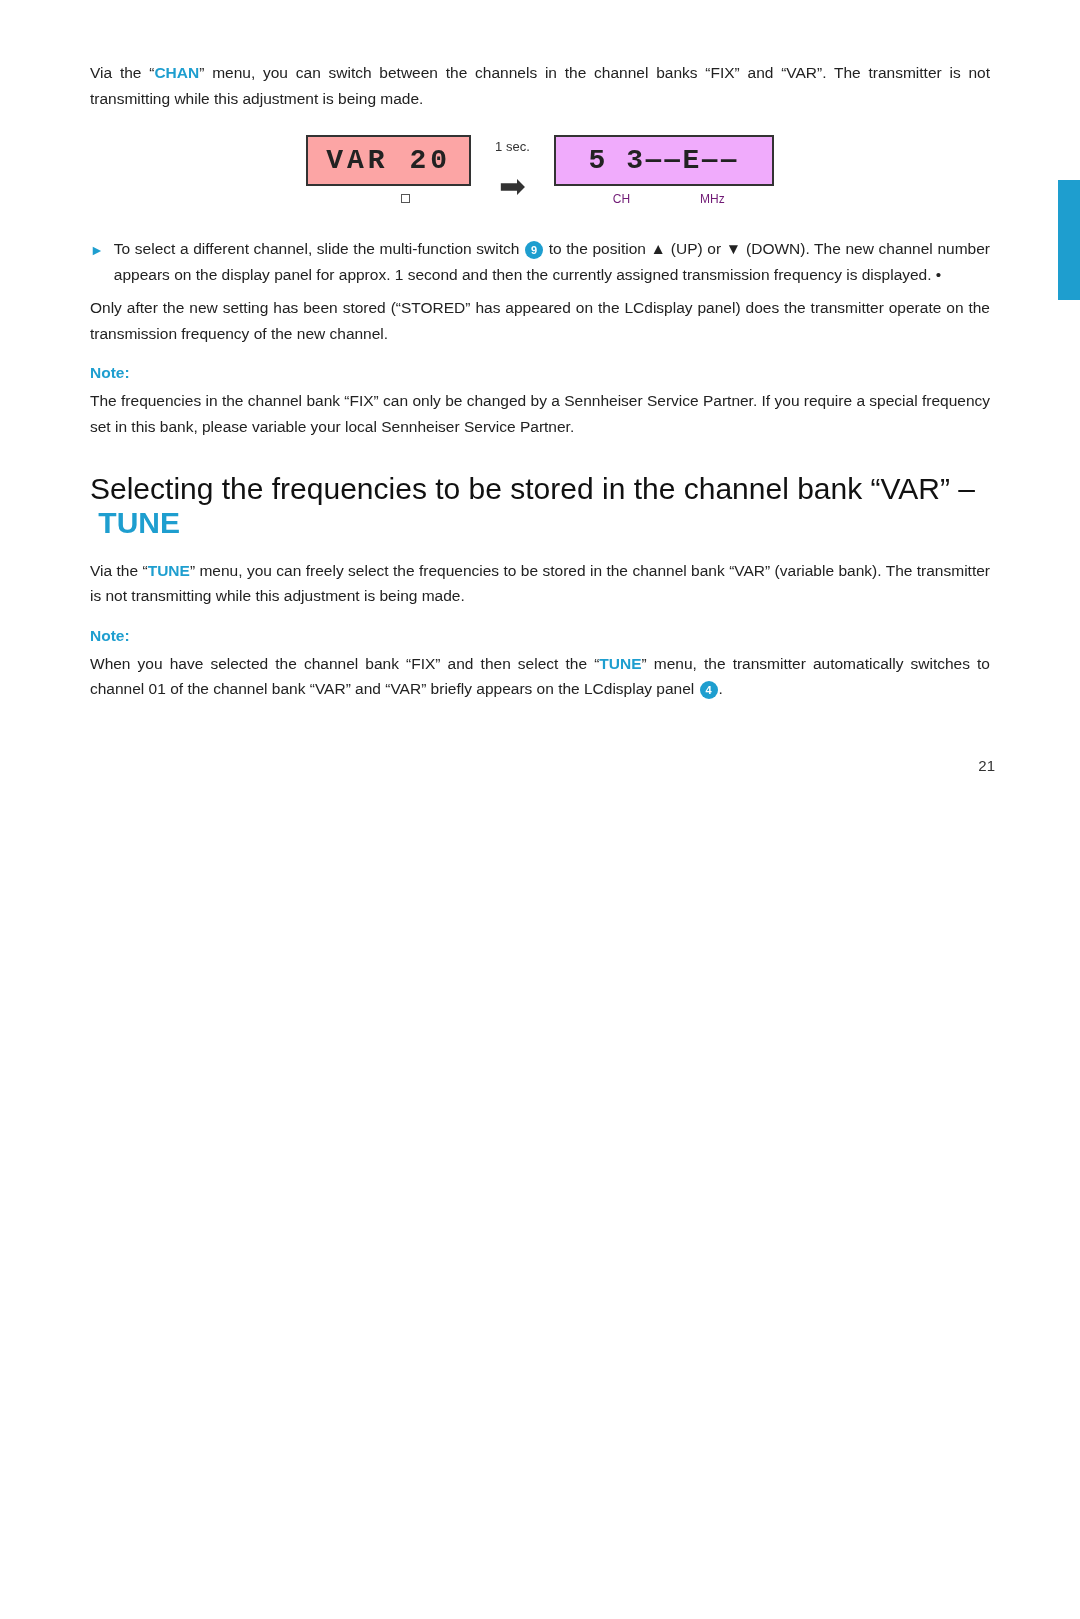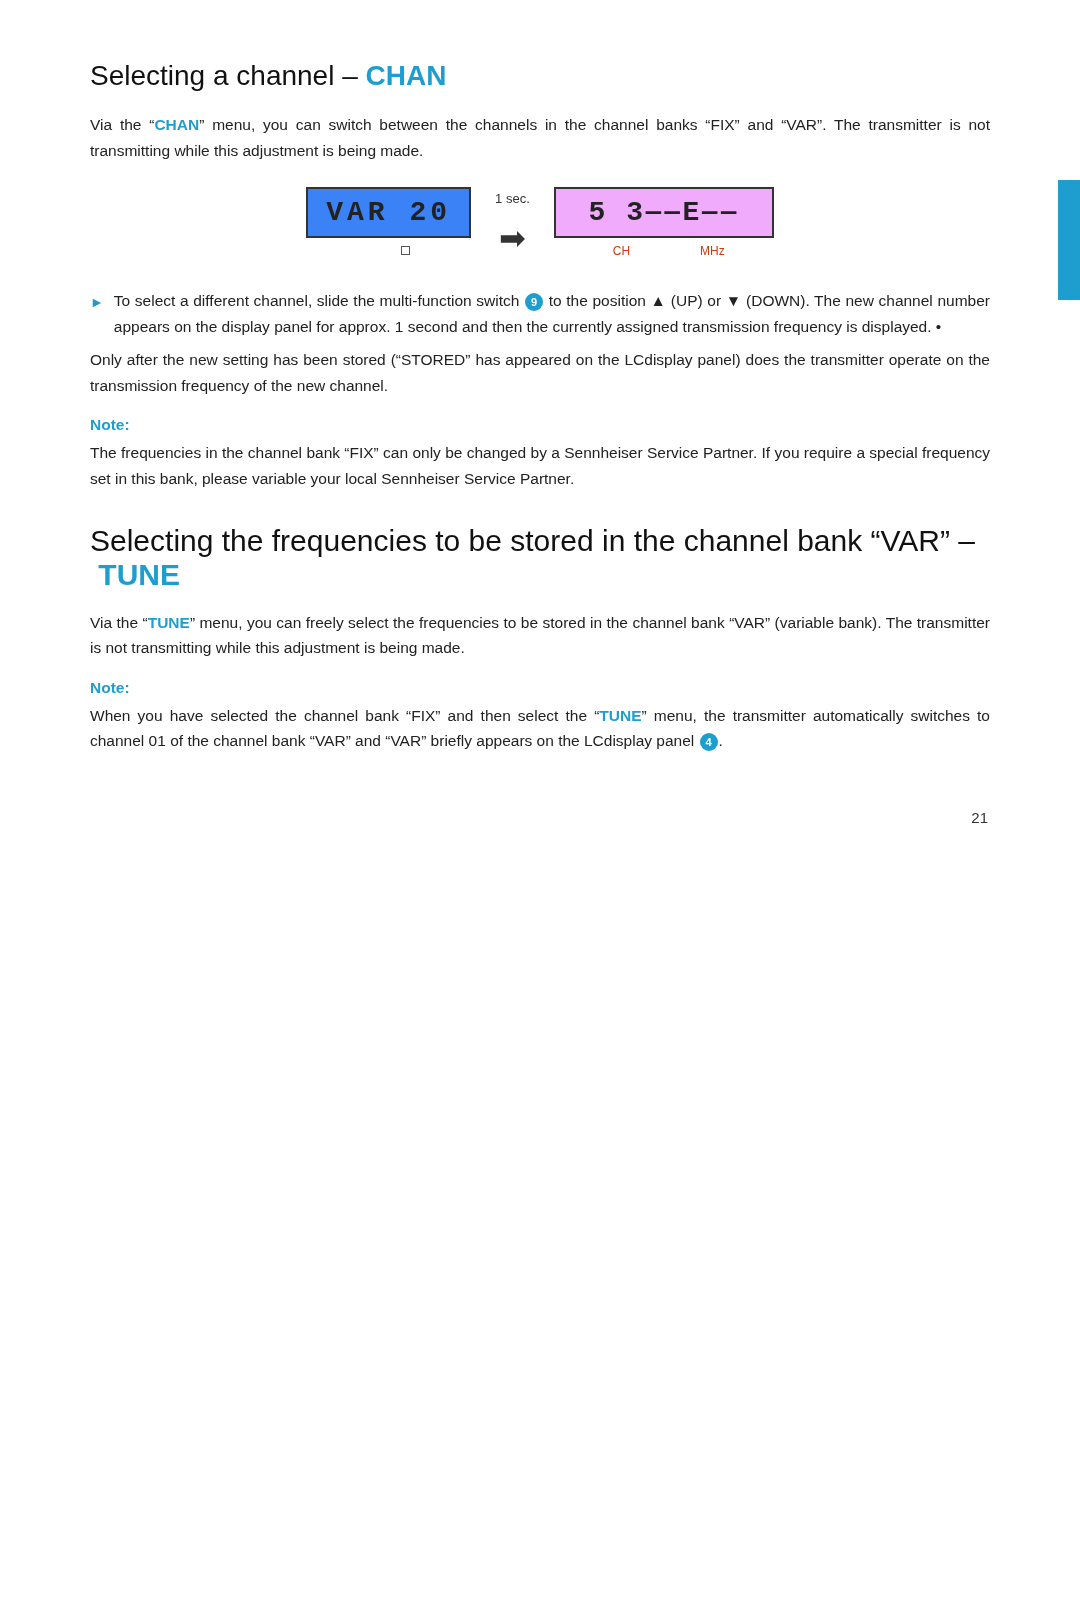--- a/index.html
+++ b/index.html
@@ -75,21 +75,21 @@
     }
 
     .lcd-box {
       border: 2px solid #333;
       padding: 8px 18px;
       font-family: 'Courier New', monospace;
       font-size: 28px;
       font-weight: 700;
       letter-spacing: 4px;
       color: #222;
-      background: #3b82f6;
+      background: #fca5a5;
       min-width: 160px;
       text-align: center;
       position: relative;
     }
 
     .lcd-box2 {
       border: 2px solid #333;
       padding: 8px 18px;
       font-family: 'Courier New', monospace;
       font-size: 28px;
@@ -167,37 +167,34 @@
     h2.large {
       font-size: 30px;
       margin-top: 10px;
       margin-bottom: 18px;
     }
 
     
     .page-number {
       position: absolute;
       bottom: 40px;
-      right: 92px;
+      right: 85px;
       font-size: 15px;
       color: #333;
     }
   </style>
 </head>
 <body>
 
 <div class="page">
 
   <div class="accent-bar"></div>
 
 
   <div class="section">
-    <h2>
-      <span>Selecting a channel –&nbsp;</span><span class="highlight">CHAN</span>
-    </h2>
 
     <p>
       Via the “<span class="highlight">CHAN</span>” menu, you can switch between the channels in the channel banks “FIX” and “VAR”. The transmitter is not transmitting while this adjustment is being made.
     </p>
 
 
     <div class="diagram-row">
       <div style="display:flex; flex-direction:column; align-items:center;">
         <div class="lcd-box">
           <span>VAR  20</span>
@@ -209,21 +206,21 @@
 
       <div class="arrow-sec">
         <span style="font-size:13px;">1 sec.</span>
         <span style="font-size:32px; line-height:1;">➡</span>
       </div>
 
       <div style="display:flex; flex-direction:column; align-items:center;">
         <div class="lcd-box2">
           <span>5 3‒‒E‒‒</span>
         </div>
-        <div style="margin-top:6px; font-size:12px; color:#c2410c; display:flex; gap:70px; padding-left:10px;">
+        <div style="margin-top:6px; font-size:12px; color:#701a75; display:flex; gap:70px; padding-left:10px;">
           <span>CH</span>
           <span>MHz</span>
         </div>
       </div>
     </div>
 
     <div style="margin-top:30px;">
       <div class="bullet-item">
         <span class="bullet-tri">►</span>
         <span class="bullet-text">

